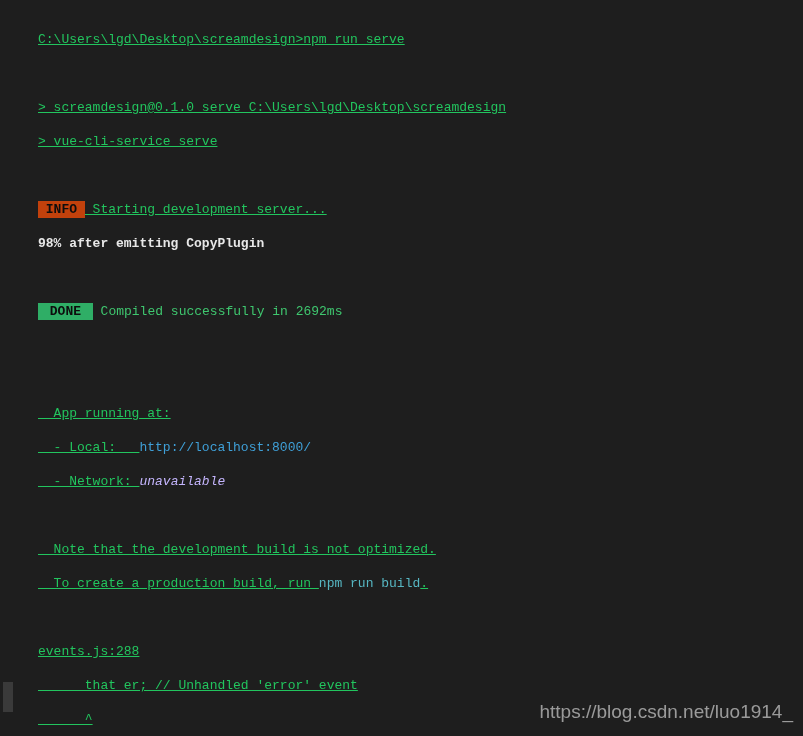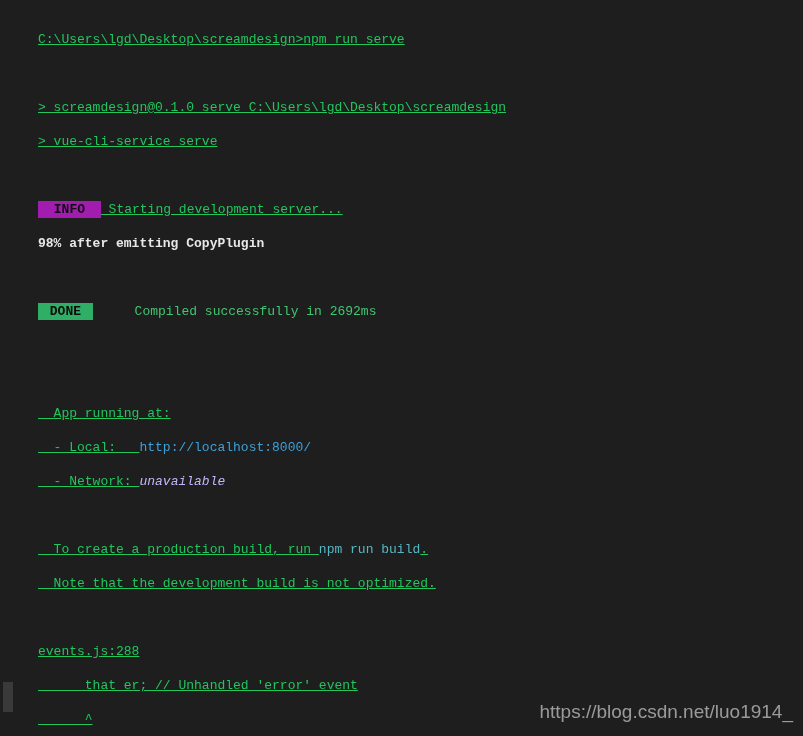--- a/index.html
+++ b/index.html
@@ -33,25 +33,25 @@
     height: 30px;
     top: 682px;
     background: #3a3a3a;
   }
   .line { display: block; padding-left: 24px; }
   .white { color: #22c55e; text-decoration: underline; }
   .bold { font-weight: bold; color: #e8e8e8; }
   .dim { color: #c4b5fd; font-style: italic; }
   .cyan { color: #56b6c2; }
   .cyanlink { color: #3fa0d8; }
-  .green { color: #3fc76f; padding-left: 34px; }
+  .green { color: #3fc76f; }
   .badge-info {
-    background: #a21caf;
+    background: #c2410c;
     color: #0d0d0d;
-    padding: 1px 8px;
+    padding: 1px 0;
     font-weight: bold;
   }
   .badge-done {
     background: #2fae66;
     color: #0d0d0d;
     padding: 1px 4px;
     font-weight: bold;
   }
   .watermark {
     position: absolute;
@@ -79,22 +79,22 @@
 <span class="line"><span class="badge-info"> INFO </span><span class="white"> Starting development server...</span></span>
 <span class="line"><span class="bold">98% after emitting CopyPlugin</span></span>
 <span class="line"> </span>
 <span class="line"><span class="badge-done"> DONE </span><span class="green"> Compiled successfully in 2692ms</span></span>
 <span class="line"> </span>
 <span class="line"> </span>
 <span class="line"><span class="white">  App running at:</span></span>
 <span class="line"><span class="white">  - Local:   </span><span class="cyanlink">http://localhost:8000/</span></span>
 <span class="line"><span class="white">  - Network: </span><span class="dim">unavailable</span></span>
 <span class="line"> </span>
+<span class="line"><span class="white">  Note that the development build is not optimized.</span></span>
 <span class="line"><span class="white">  To create a production build, run </span><span class="cyan">npm run build</span><span class="white">.</span></span>
-<span class="line"><span class="white">  Note that the development build is not optimized.</span></span>
 <span class="line"> </span>
 <span class="line"><span class="white">events.js:288</span></span>
 <span class="line"><span class="white">      that er; // Unhandled 'error' event</span></span>
 <span class="line"><span class="white">      ^</span></span>
 
 
 
 
 
 

